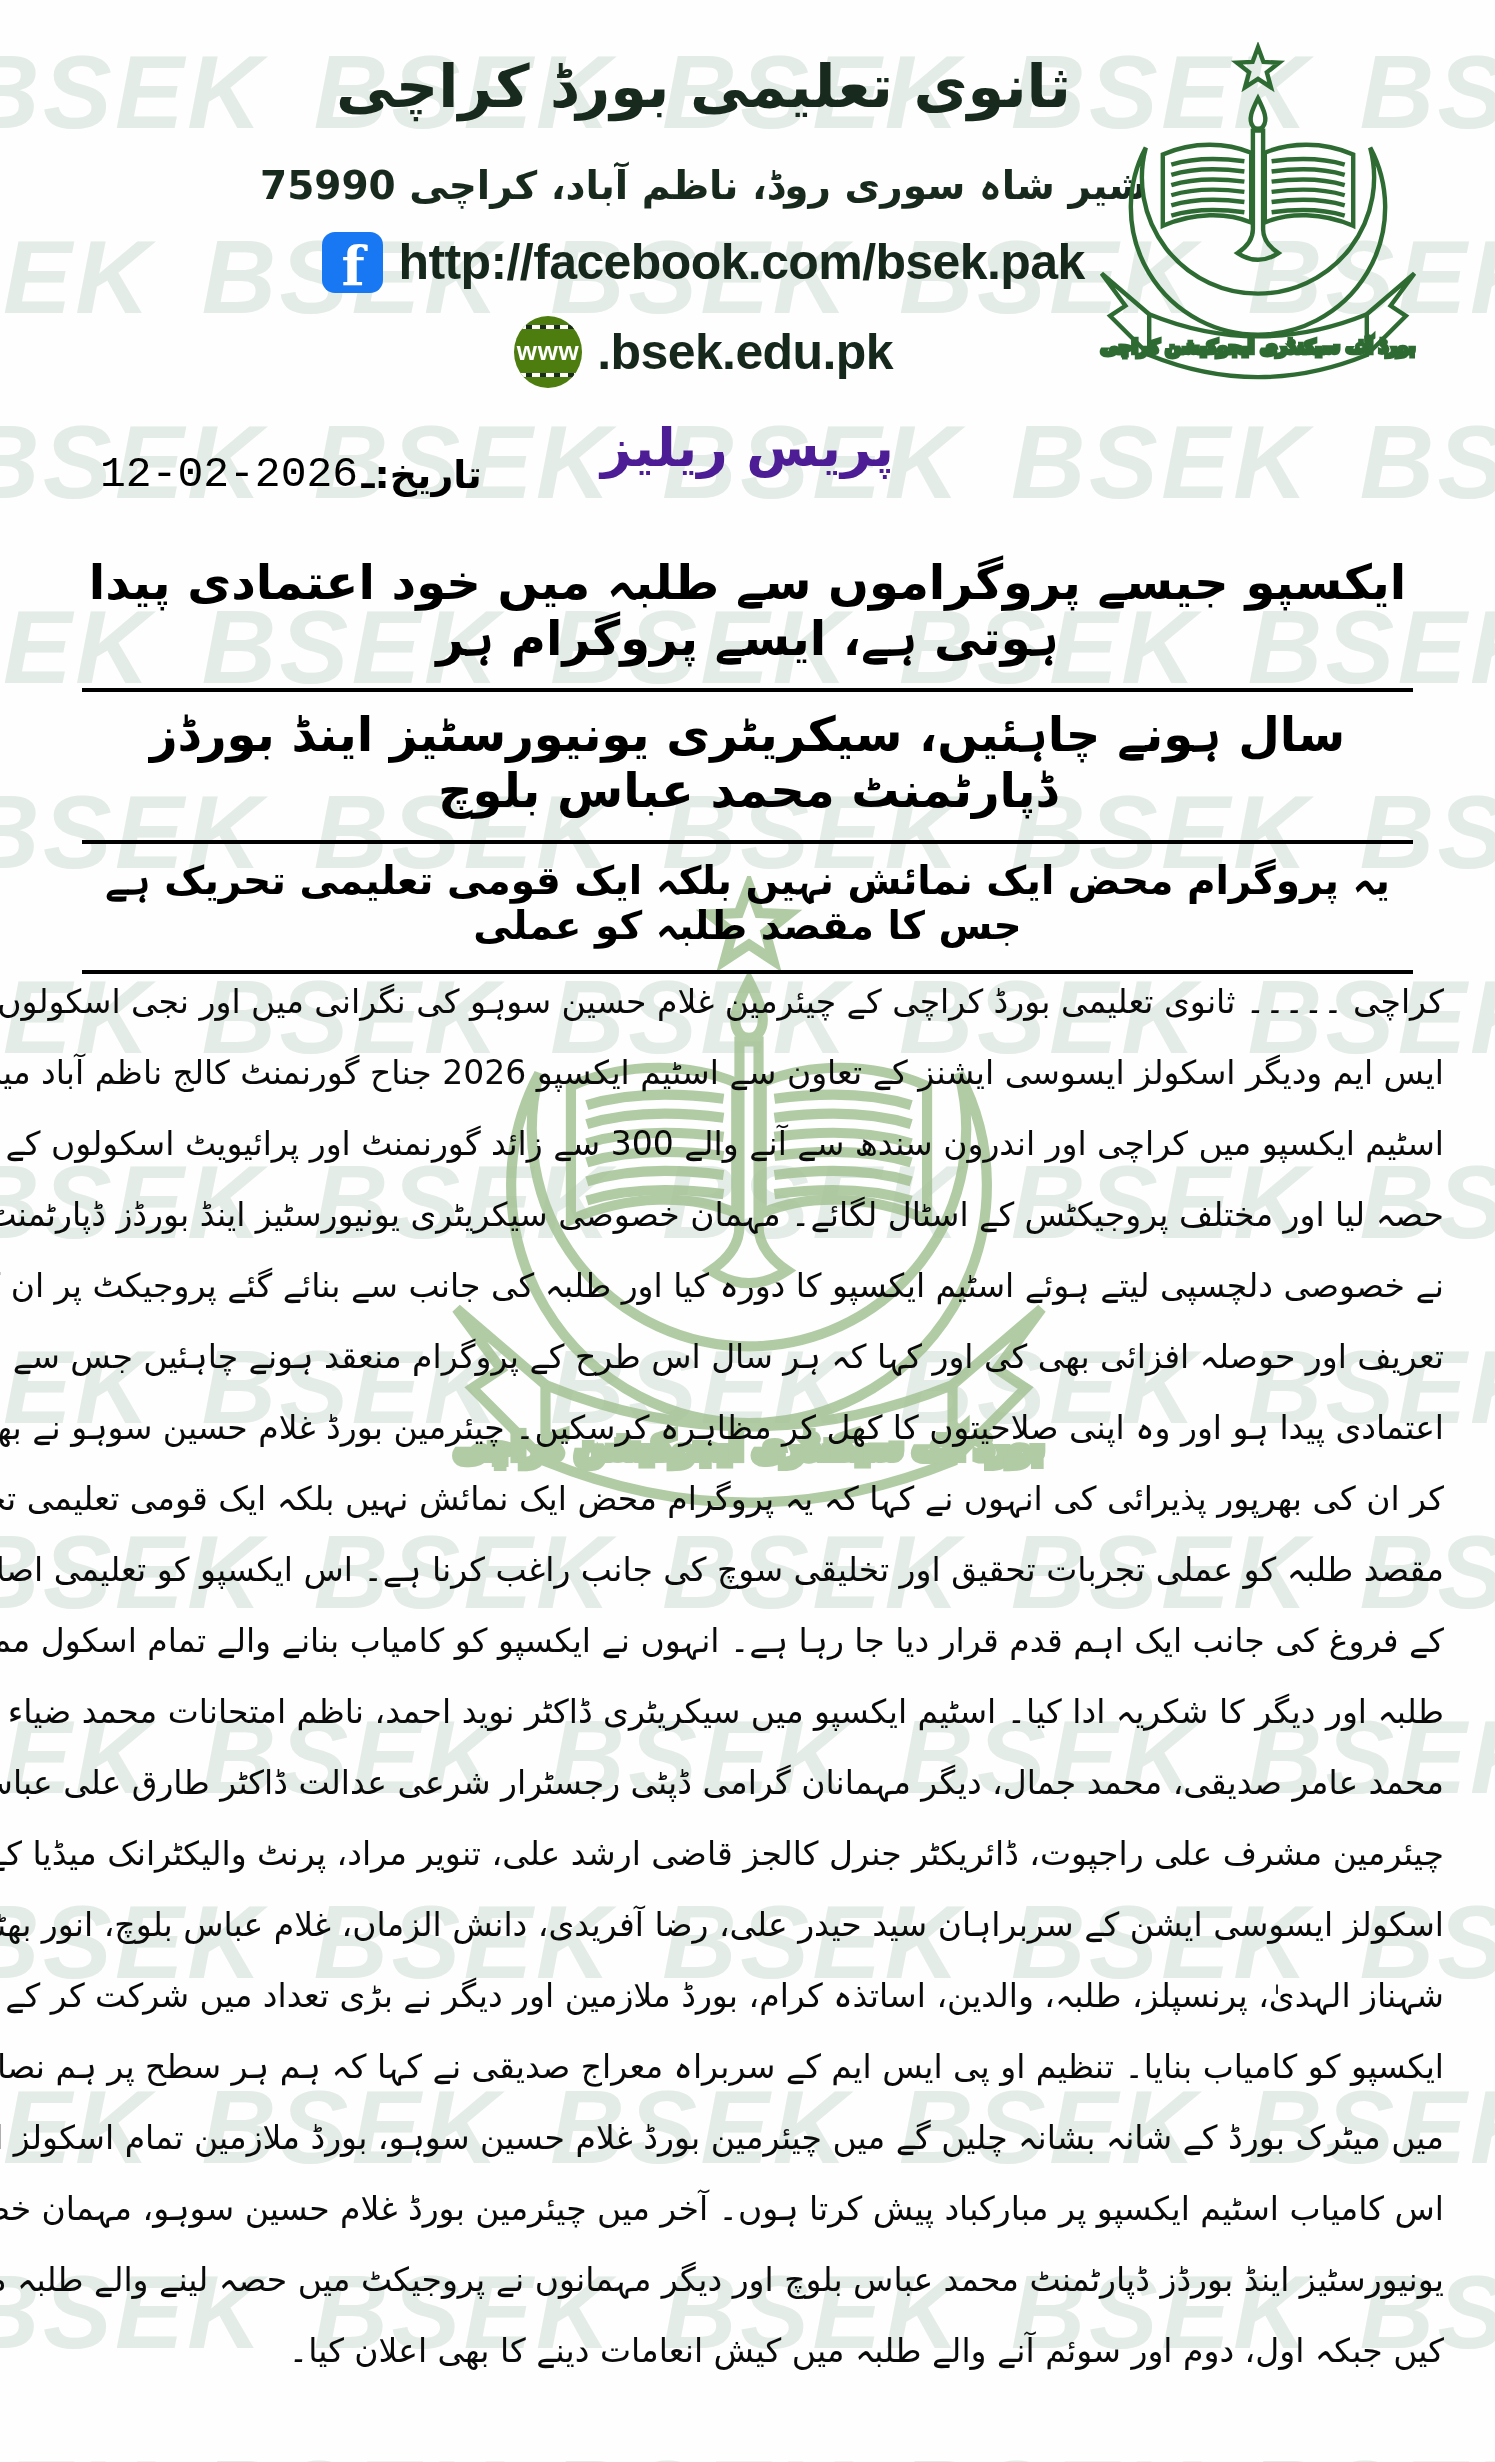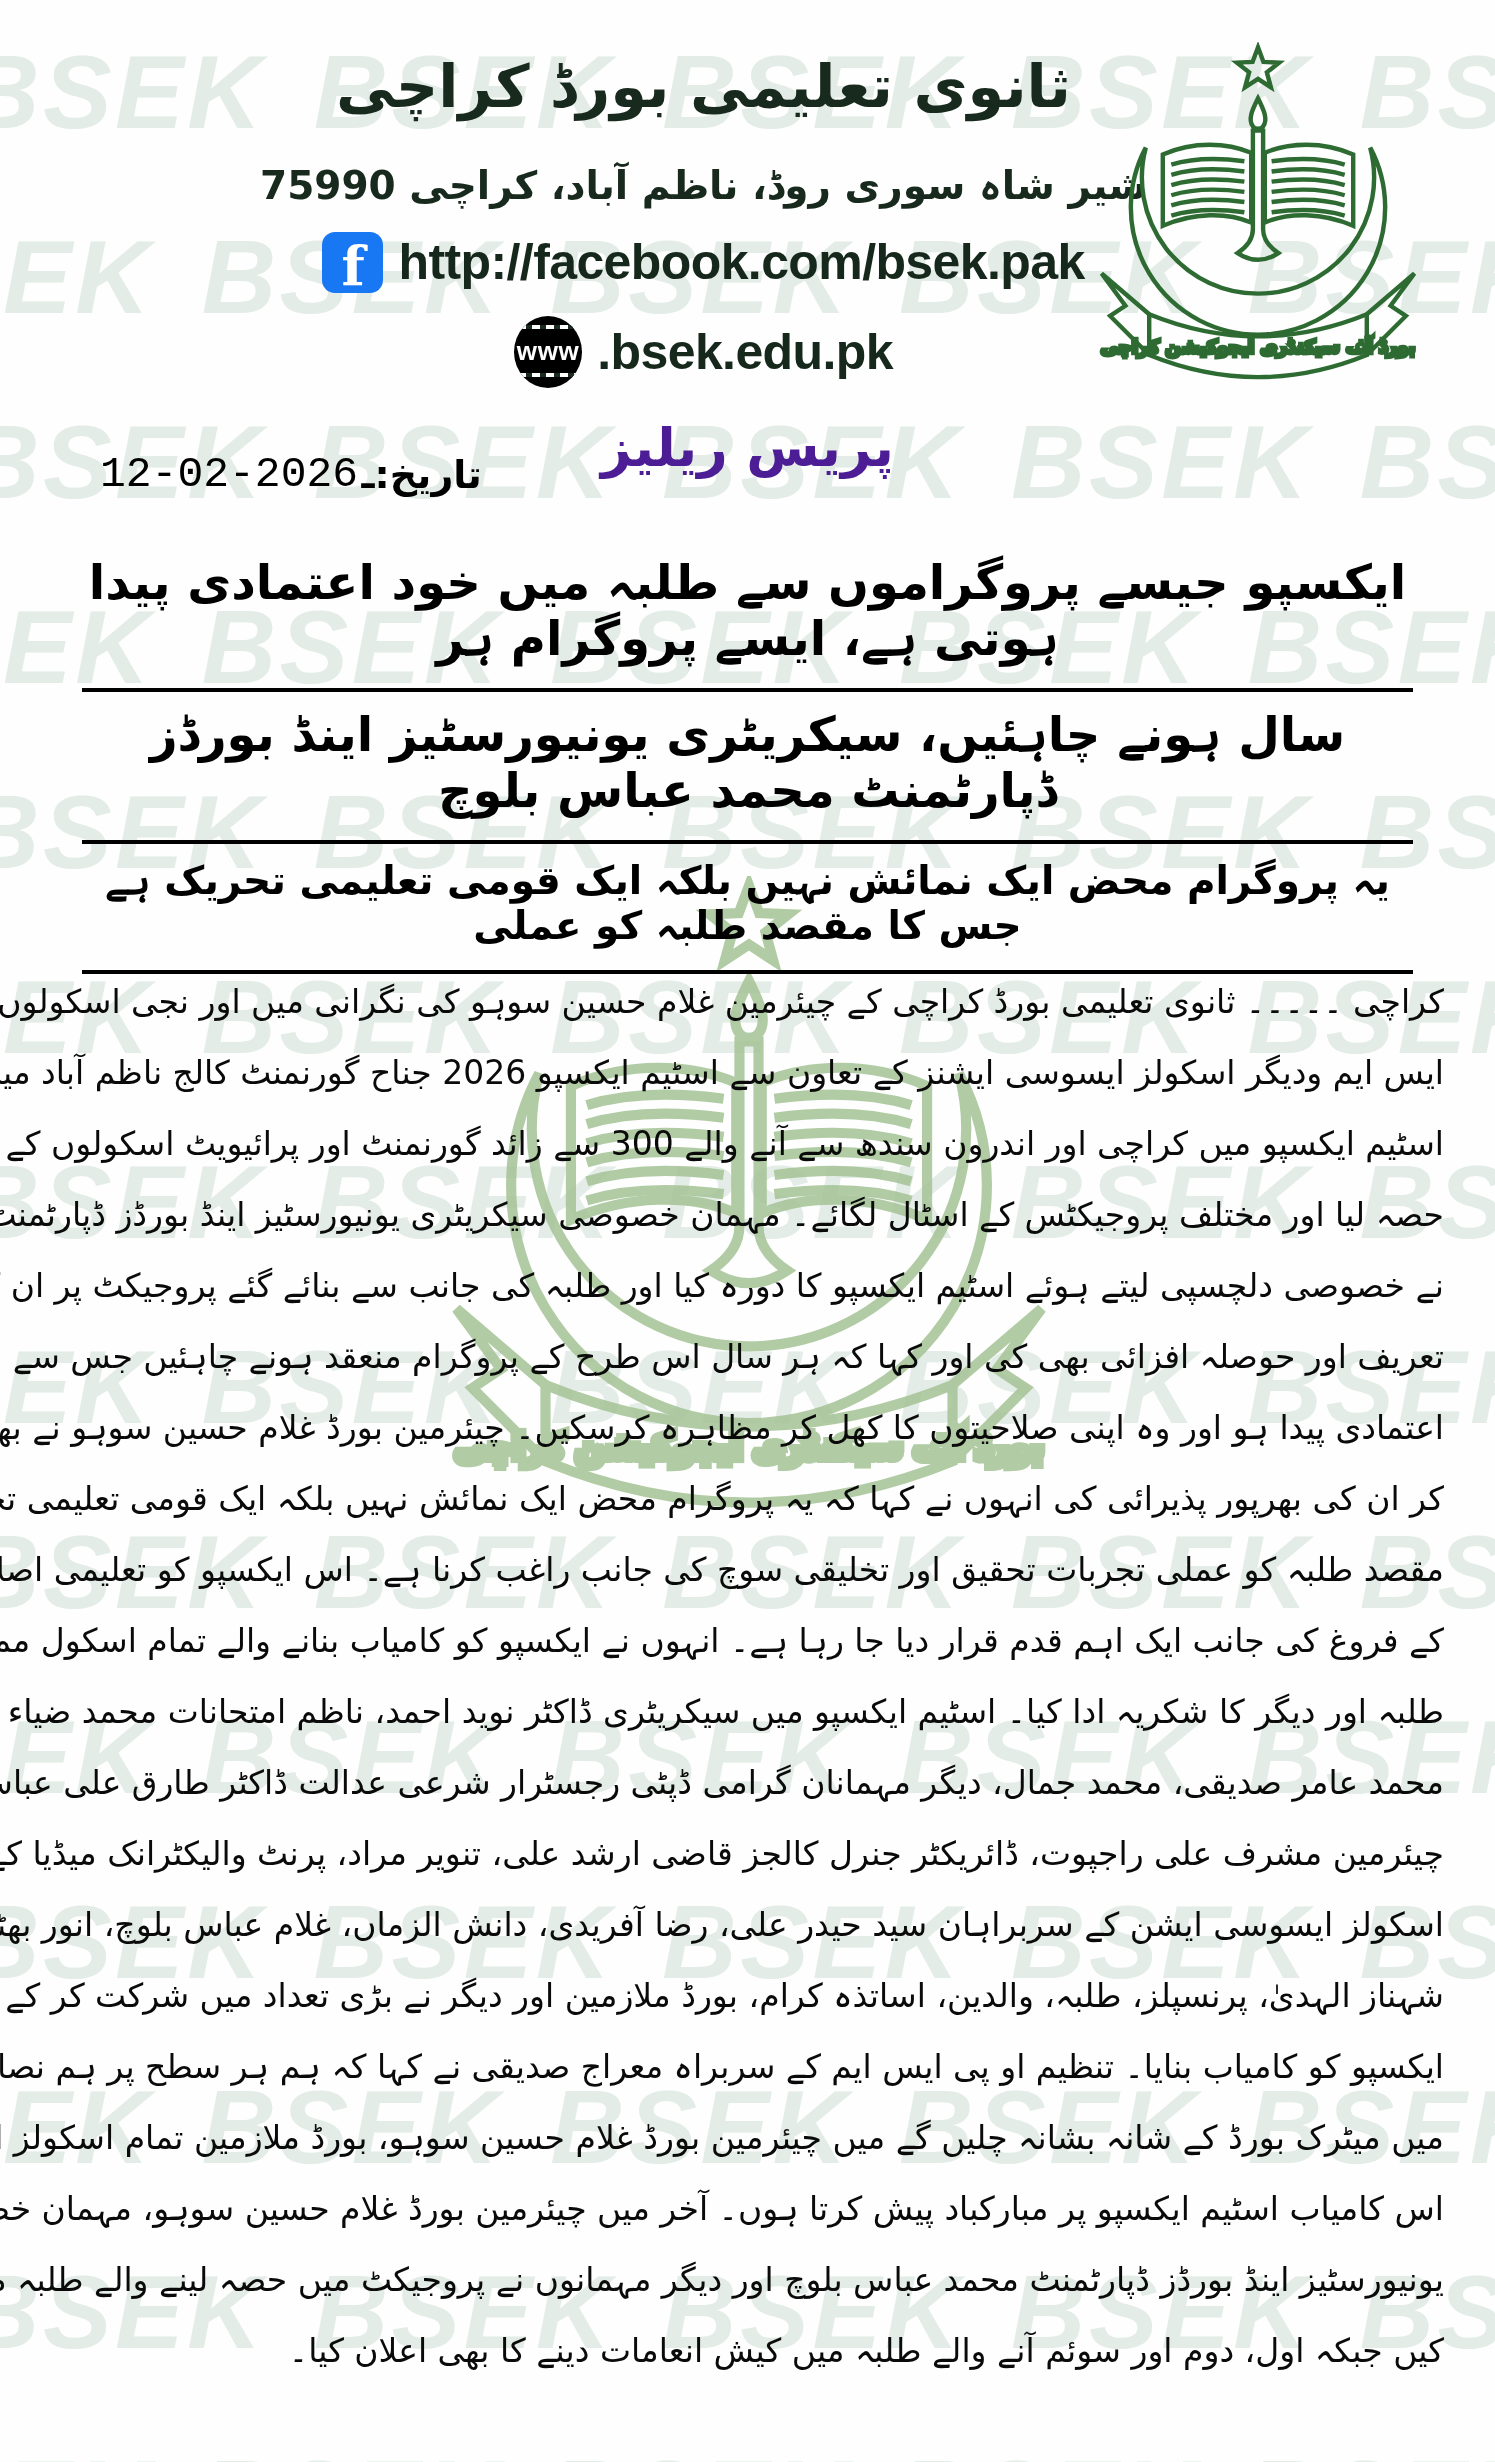--- a/index.html
+++ b/index.html
@@ -65,21 +65,21 @@
   }
   .fb-icon{
     width:61px;height:61px;border-radius:13px;
     background:#1877f2;color:#fff;
     display:flex;align-items:flex-end;justify-content:center;
     font-family:"DejaVu Serif",serif;font-weight:bold;font-size:54px;
     line-height:.95;overflow:hidden;
   }
   .globe-icon{
     position:relative;width:68px;height:72px;border-radius:50%;
-    background:#000000;overflow:hidden;flex:0 0 auto;
+    background:#4d7c0f;overflow:hidden;flex:0 0 auto;
   }
   .globe-icon .lat{position:absolute;left:6%;width:88%;height:4.1px;background:#fdfefd;}
   .globe-icon .lat.dashed{background:repeating-linear-gradient(90deg,#fdfefd 0 8.2px,#1b2b20 8.2px 14px);}
   .globe-icon .www{
     position:absolute;left:0;right:0;top:20px;text-align:center;
     color:#fff;font-family:"Liberation Sans",sans-serif;
     font-size:26px;font-weight:bold;letter-spacing:0.6px;
   }
   
   #pr-title{

